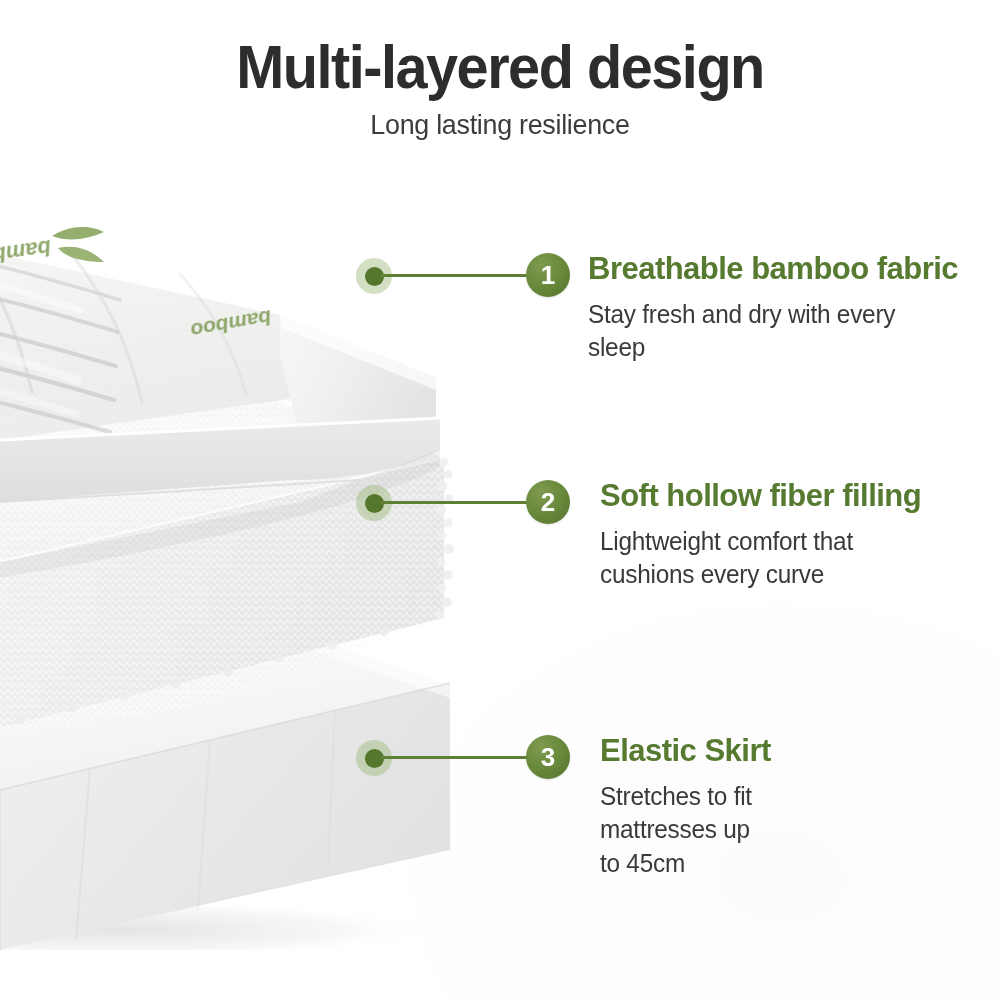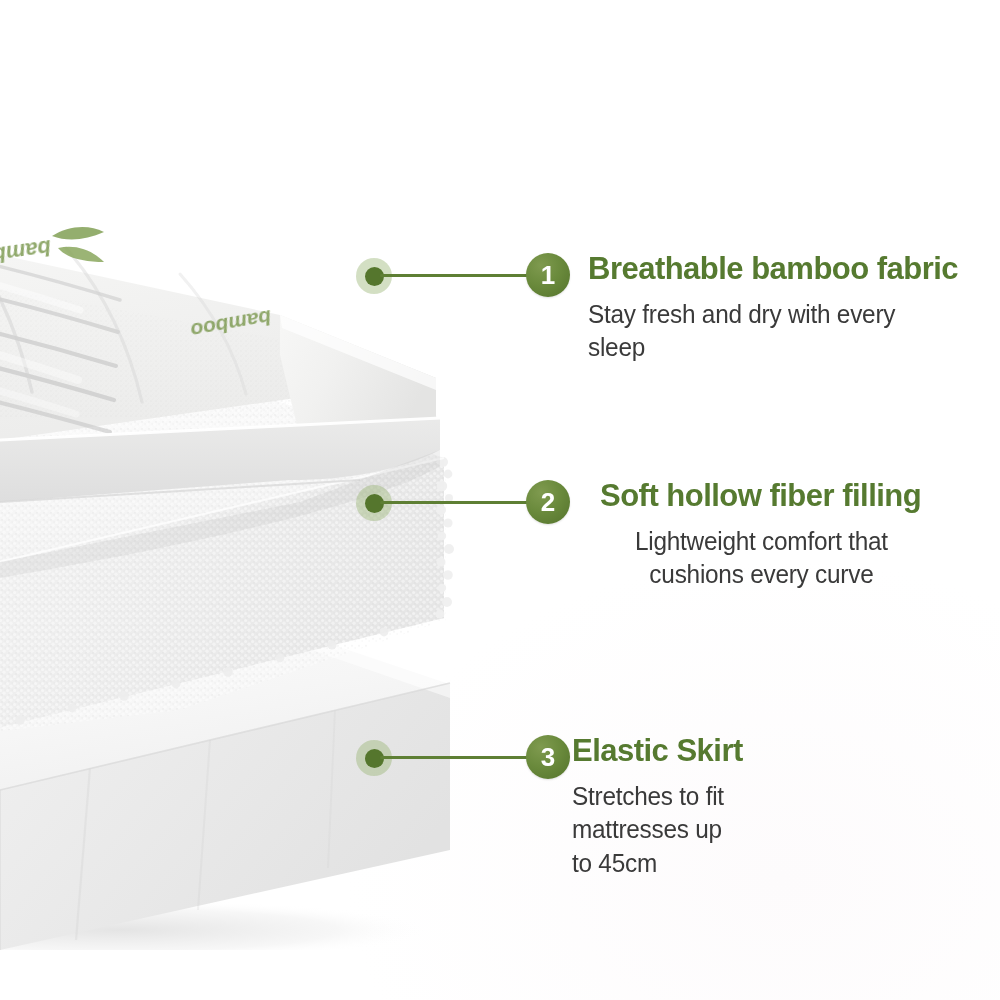--- a/index.html
+++ b/index.html
@@ -148,20 +148,24 @@
     max-width: 350px;
     transform: scaleX(0.975);
     transform-origin: 0 50%;
   }
 </style>
 </head>
 <body>
 
 <div id="stage">
 
+  <div class="header">
+    <h1 class="title">Multi-layered design</h1>
+    <p class="subtitle">Long lasting resilience</p>
+  </div>
 
   <div class="product">
     <svg width="620" height="800" viewBox="0 0 620 800" xmlns="http://www.w3.org/2000/svg">
       <defs>
 
         <linearGradient id="topFace" x1="0" y1="0" x2="0.55" y2="1">
           <stop offset="0%" stop-color="#fbfbfb"></stop>
           <stop offset="45%" stop-color="#f4f4f3"></stop>
           <stop offset="100%" stop-color="#ececeb"></stop>
         </linearGradient>
@@ -399,29 +403,29 @@
     <div class="calltext" style="left:588px; top:252px;">
       <p class="call-heading">Breathable bamboo fabric</p>
       <p class="call-body">Stay fresh and dry with every sleep</p>
     </div>
   </div>
 
   <div class="callout">
     <div class="marker" style="left:356px; top:485px;"></div>
     <div class="leader" style="left:380px; top:501px; width:148px;"></div>
     <div class="badge" style="left:526px; top:480px;">2</div>
-    <div class="calltext" style="left:600px; top:479px;text-align:center;">
+    <div class="calltext" style="left:600px; top:479px;">
       <p class="call-heading">Soft hollow fiber filling</p>
       <p class="call-body">Lightweight comfort that cushions every curve</p>
     </div>
   </div>
 
   <div class="callout">
     <div class="marker" style="left:356px; top:740px;"></div>
     <div class="leader" style="left:380px; top:756px; width:148px;"></div>
     <div class="badge" style="left:526px; top:735px;">3</div>
-    <div class="calltext" style="left:572px; top:734px;">
+    <div class="calltext" style="left:600px; top:734px;">
       <p class="call-heading">Elastic Skirt</p>
       <p class="call-body">Stretches to fit mattresses up to 45cm</p>
     </div>
   </div>
 
 </div>
 
 </body></html>

